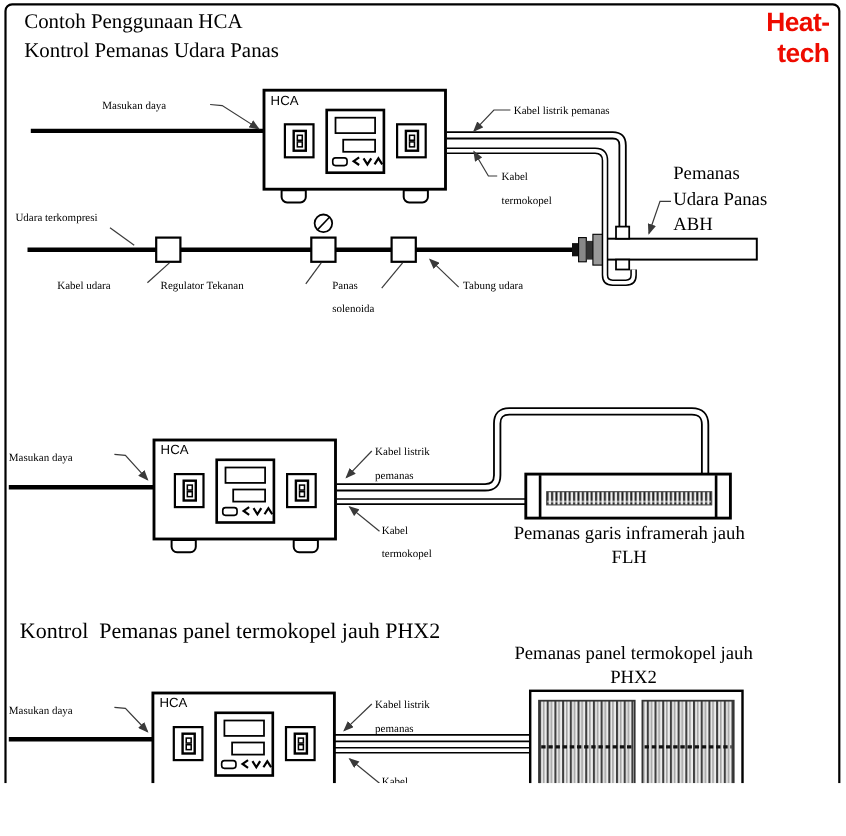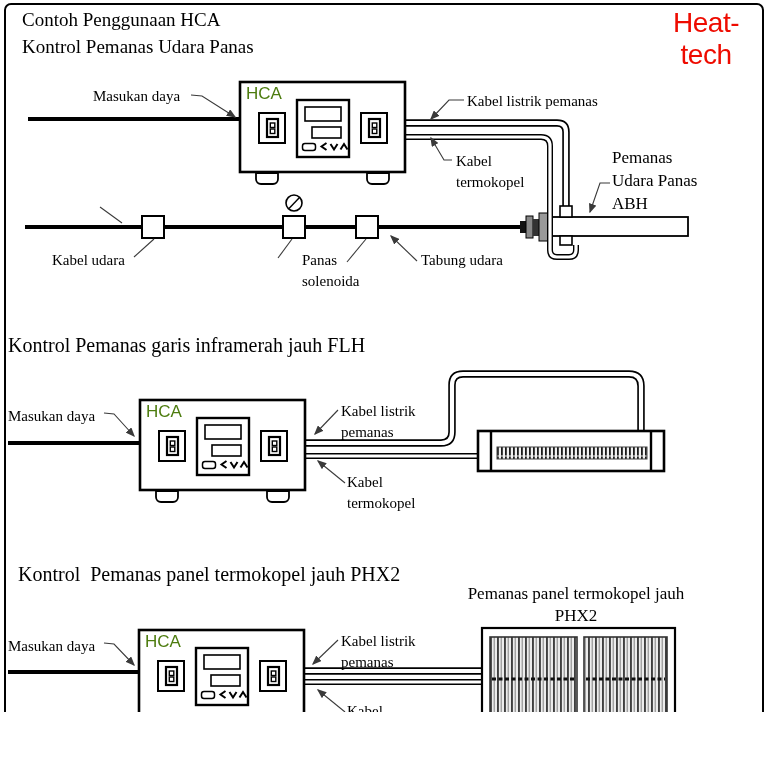--- a/index.html
+++ b/index.html
@@ -1,26 +1,26 @@
 <!DOCTYPE html>
 <html><head>
 <meta charset="utf-8">
 <style>
   html,body{margin:0;padding:0;background:#fff;}
   #stage{position:relative;width:769px;height:712px;background:#fff;overflow:hidden;
          font-family:"Liberation Serif","DejaVu Serif",serif;color:#000;}
   #stage svg{position:absolute;left:0;top:0;}
-  .lbl{position:absolute;font-size:15px;line-height:21px;white-space:pre;}
+  .lbl{position:absolute;font-size:10px;line-height:21px;white-space:pre;}
   .t19{position:absolute;font-size:19px;line-height:24px;white-space:pre;}
   .t20{position:absolute;font-size:20px;line-height:25px;white-space:pre;}
   .cap17{position:absolute;font-size:17px;line-height:22px;white-space:pre;text-align:center;transform:translateX(-50%);}
   .big17{position:absolute;font-size:17px;line-height:23px;white-space:pre;}
-  .hca{position:absolute;font-size:17px;font-family:"Liberation Sans","DejaVu Sans",sans-serif;color:#4d7c0f;}
-  .brand{position:absolute;font-size:28px;font-weight:normal;letter-spacing:-0.5px;
-         font-family:"Liberation Sans","DejaVu Sans",sans-serif;width:96px;text-align:center;}
+  .hca{position:absolute;font-size:12px;font-family:"Liberation Sans","DejaVu Sans",sans-serif;color:#000000;}
+  .brand{position:absolute;font-size:24px;font-weight:bold;letter-spacing:-0.5px;
+         font-family:"Liberation Sans","DejaVu Sans",sans-serif;width:96px;text-align:right;}
   .thick{stroke:#000;stroke-width:4;}
   .tube-o{stroke:#000;stroke-width:7.5;fill:none;stroke-linejoin:round;}
   .tube-i{stroke:#fff;stroke-width:4.2;fill:none;stroke-linejoin:round;}
   .tube-o2{stroke:#000;stroke-width:6;fill:none;stroke-linejoin:round;}
   .tube-i2{stroke:#fff;stroke-width:3.2;fill:none;stroke-linejoin:round;}
   .leader{stroke:#3a3a3a;stroke-width:1.1;fill:none;}
   .box{fill:#fff;stroke:#000;stroke-width:2;}
 </style>
 </head>
 <body>
@@ -142,32 +142,35 @@
 <span class="brand" style="left: 658px; top: 7px; color: rgb(238, 11, 0);">Heat-tech</span>
 
 <span class="hca" style="left:246px;top:84px">HCA</span>
 <span class="lbl" style="left:93px;top:86px">Masukan daya</span>
 <span class="lbl" style="left:467px;top:91px">Kabel listrik pemanas</span>
 <span class="lbl" style="left:456px;top:151px">Kabel
 termokopel</span>
 <span class="big17" style="left:612px;top:146px">Pemanas
 Udara Panas
 ABH</span>
+<span class="lbl" style="left:14px;top:188px">Udara terkompresi</span>
 <span class="lbl" style="left:52px;top:250px">Kabel udara</span>
+<span class="lbl" style="left:146px;top:250px">Regulator Tekanan</span>
 <span class="lbl" style="left:302px;top:250px">Panas
 solenoida</span>
 <span class="lbl" style="left:421px;top:250px">Tabung udara</span>
 
-<span class="t20" style="left:8px;top:333px">Kontrol Pemanas garis inframerah jauh FLH</span>
 <span class="hca" style="left:146px;top:402px">HCA</span>
 <span class="lbl" style="left:8px;top:406px">Masukan daya</span>
 <span class="lbl" style="left:341px;top:401px">Kabel listrik
 pemanas</span>
 <span class="lbl" style="left:347px;top:472px">Kabel
 termokopel</span>
+<span class="cap17" style="left:572px;top:474px">Pemanas garis inframerah jauh
+FLH</span>
 
 <span class="t20" style="left:18px;top:562px">Kontrol  Pemanas panel termokopel jauh PHX2</span>
 <span class="cap17" style="left:576px;top:583px">Pemanas panel termokopel jauh
 PHX2</span>
 <span class="hca" style="left:145px;top:632px">HCA</span>
 <span class="lbl" style="left:8px;top:636px">Masukan daya</span>
 <span class="lbl" style="left:341px;top:631px">Kabel listrik
 pemanas</span>
 <span class="lbl" style="left:347px;top:701px">Kabel
 termokopel</span>

